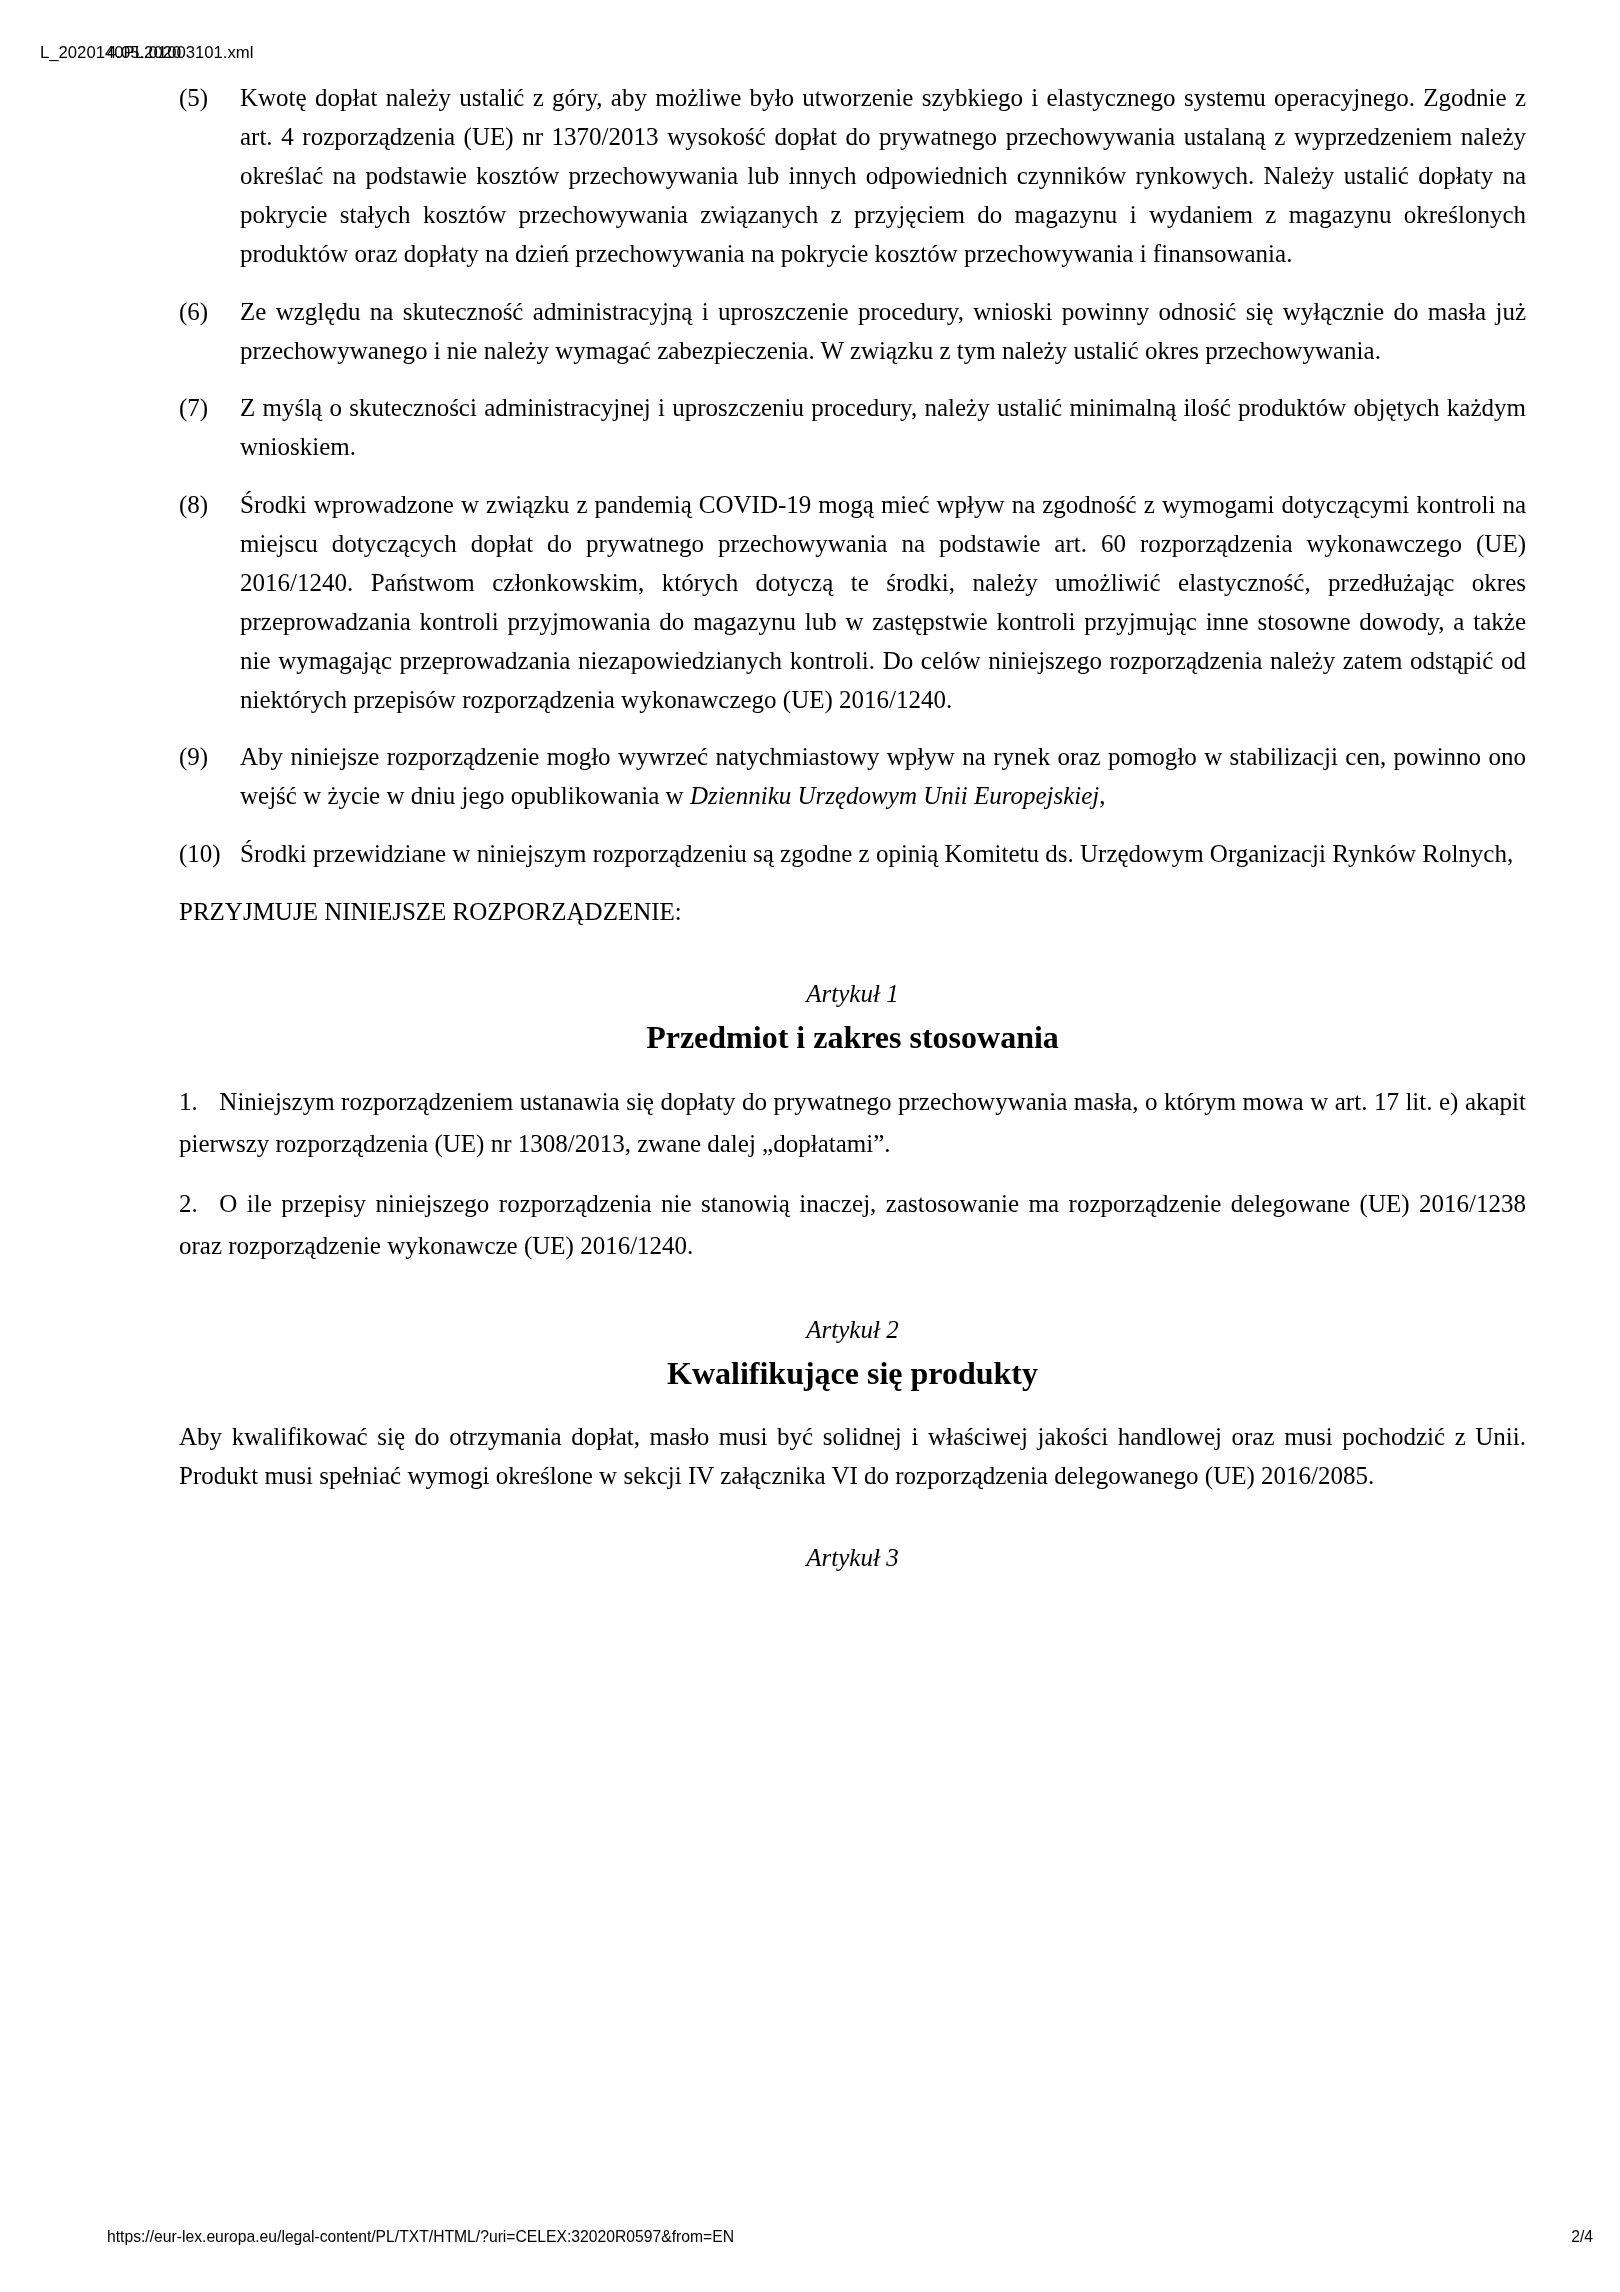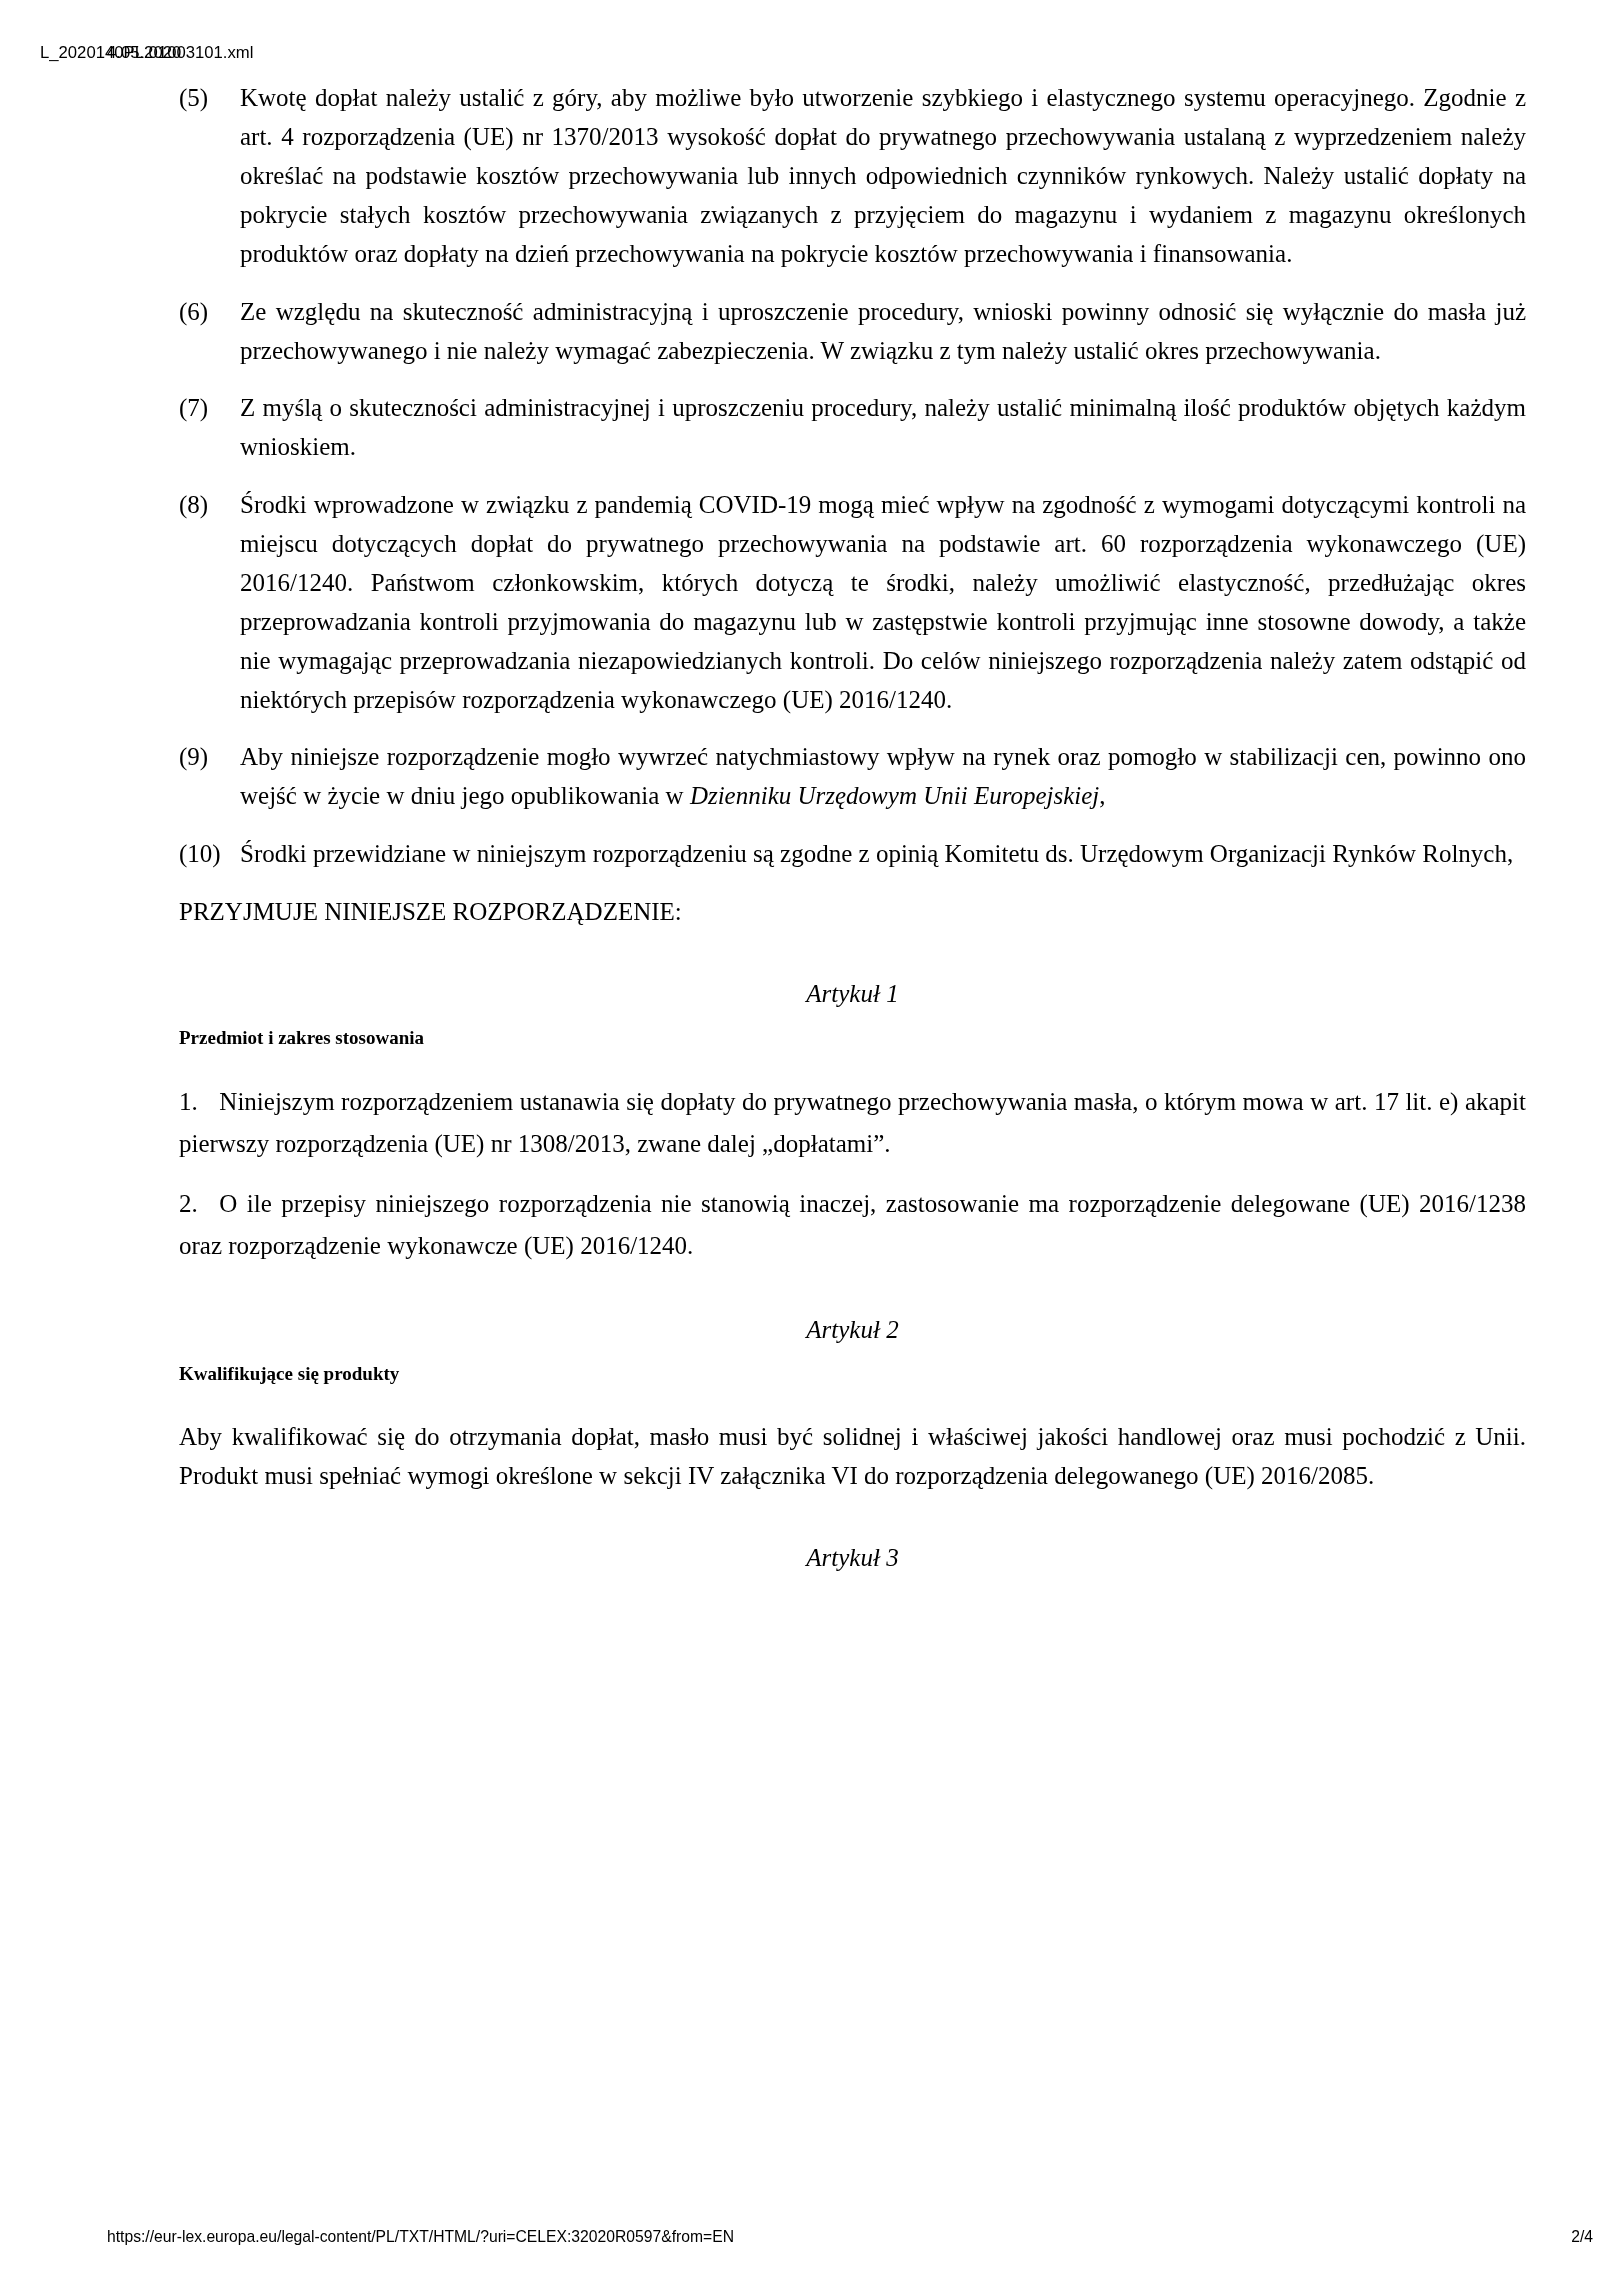--- a/index.html
+++ b/index.html
@@ -106,22 +106,23 @@
   }
   .article-title {
     text-align: center;
     font-style: italic;
     font-size: 25px;
     line-height: 39px;
     margin-top: 43px;
     margin-bottom: 5.9px;
   }
   .article-heading {
+    text-align: center;
     font-weight: bold;
-    font-size: 19px;
+    font-size: 32px;
     line-height: 39px;
     margin-bottom: 23.5px;
   }
   .numbered-para {
     font-size: 25px;
     line-height: 42px;
     text-align: justify;
     margin-bottom: 17.6px;
   }
   .numbered-para .lead {

